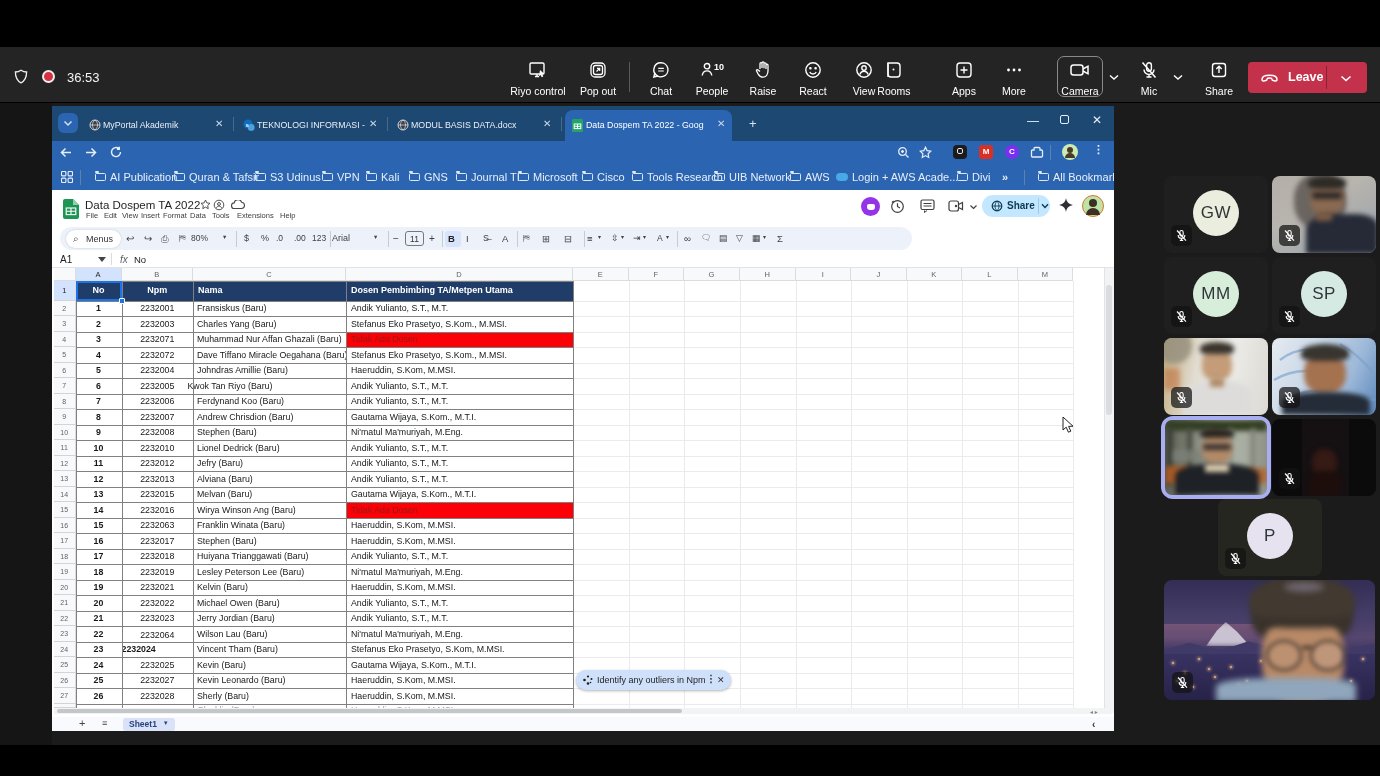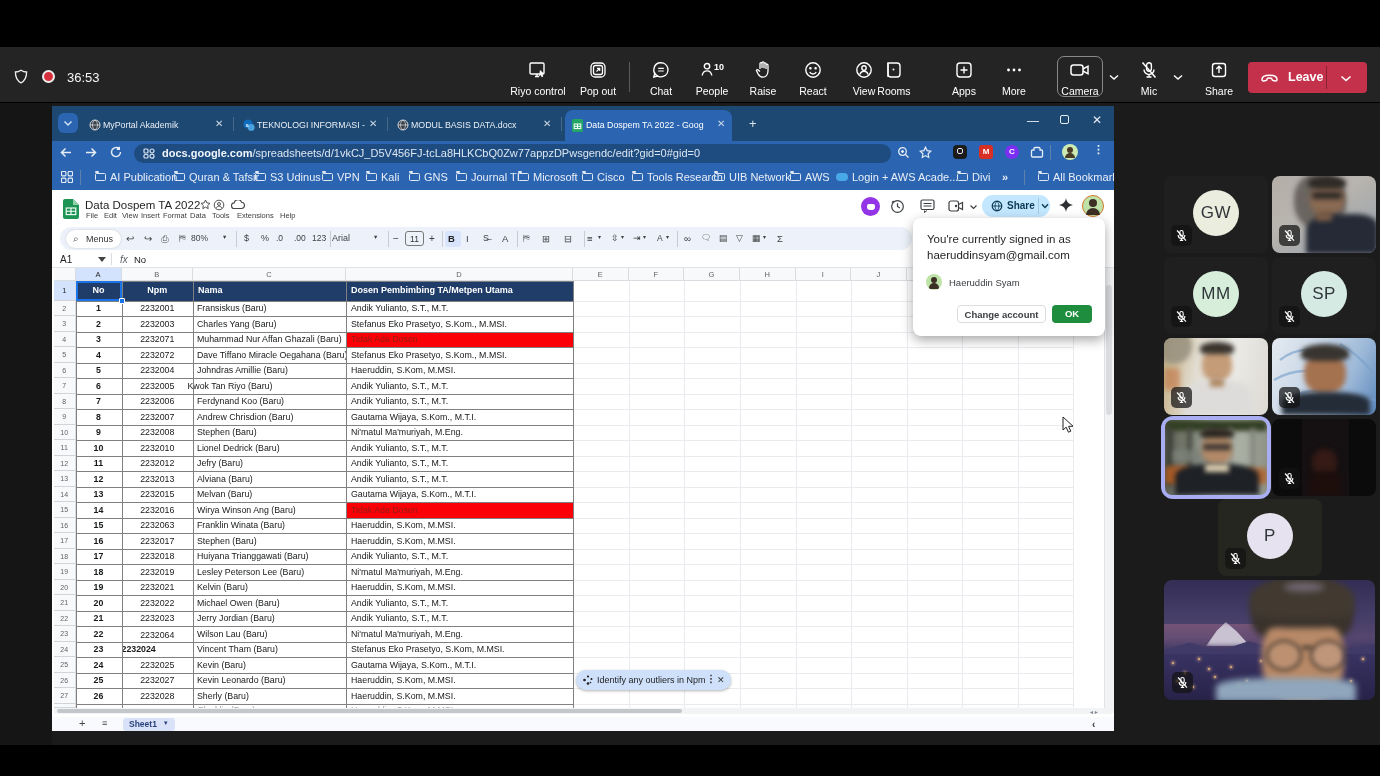--- a/index.html
+++ b/index.html
@@ -215,29 +215,20 @@
 <div class="navbar">
 <svg class="abs" style="left:8px;top:6px" width="12" height="11" viewBox="0 0 12 11" fill="none" stroke="#e6edf5" stroke-width="1.5">
         <path d="M11 5.5H2M5.5 1.5L1.5 5.5l4 4"></path>
       </svg>
 <svg class="abs" style="left:33px;top:6px" width="12" height="11" viewBox="0 0 12 11" fill="none" stroke="#e6edf5" stroke-width="1.5">
         <path d="M1 5.5h9M6.5 1.5l4 4-4 4"></path>
       </svg>
 <svg class="abs" style="left:58px;top:5px" width="12" height="12" viewBox="0 0 12 12" fill="none" stroke="#e6edf5" stroke-width="1.4">
         <path d="M10.5 6a4.5 4.5 0 1 1-1.4-3.2M9.3 0.8v2.4H6.9"></path>
       </svg>
-<div class="abs" style="left:82px;top:2.5px;width:757px;height:19px;background:#1e4c80;border-radius:10px">
-<svg class="abs" style="left:9px;top:4px" width="12" height="11" viewBox="0 0 12 11" fill="none" stroke="#d7e2ee" stroke-width="1.2">
-          <rect x="1" y="1" width="4" height="4" rx="1"></rect>
-          <rect x="7" y="1" width="4" height="4" rx="2"></rect>
-          <rect x="1" y="6.5" width="4" height="3.5" rx="1"></rect>
-          <circle cx="9" cy="8.2" r="2"></circle>
-        </svg>
-<div class="abs" style="left:28px;top:3px;font-size:11px;color:#f2f6fa;font-weight:bold;letter-spacing:0">docs.google.com<span style="font-weight:normal;color:#dce6f0">/spreadsheets/d/1vkCJ_D5V456FJ-tcLa8HLKCbQ0Zw77appzDPwsgendc/edit?gid=0#gid=0</span></div>
-</div>
 <svg class="abs" style="left:845px;top:5px" width="13" height="13" viewBox="0 0 13 13" fill="none" stroke="#e6edf5" stroke-width="1.3">
         <circle cx="5.5" cy="5.5" r="3.8"></circle>
         <path d="M8.5 8.5l3 3M4 5.5h3M5.5 4v3"></path>
       </svg>
 <svg class="abs" style="left:867px;top:5px" width="13" height="13" viewBox="0 0 13 13" fill="none" stroke="#e6edf5" stroke-width="1.2">
         <path d="M6.5 1.2l1.6 3.4 3.7.5-2.7 2.6.6 3.7-3.2-1.8-3.2 1.8.6-3.7L1.2 5.1l3.7-.5z"></path>
       </svg>
 <div class="abs" style="left:901px;top:4px;width:14px;height:14px;background:#1c1c1c;border-radius:4px">
         <div style="width:6px;height:6px;border:1.6px solid #e8e8e8;border-radius:2px;margin:2.5px auto"></div>
       </div>
@@ -709,30 +700,20 @@
 <div class="abs" style="left:1038px;top:518px;font-size:6px;color:#80868b">◂ ▸</div>
 <div class="abs" style="left:0;top:527px;width:1062px;height:14px;background:#f8fafd">
 <div class="abs" style="left:27px;top:0px;font-size:11px;color:#444">+</div>
 <div class="abs" style="left:50px;top:1px;font-size:9px;color:#444">≡</div>
 <div class="abs" style="left:71px;top:0.5px;width:52px;height:13px;background:#d9e2f9;border-radius:3px">
           <span style="position:absolute;left:6px;top:1px;font-size:8.5px;font-weight:bold;color:#28427c">Sheet1</span>
           <span style="position:absolute;left:41px;top:1px;font-size:7px;color:#28427c">▾</span>
         </div>
 </div>
 <div class="abs" style="left:1040px;top:529px;font-size:10px;color:#333;font-weight:bold">‹</div>
-<div class="abs" style="left:861px;top:28px;width:192px;height:118px;background:#fff;border-radius:8px;box-shadow:0 4px 12px rgba(0,0,0,.35)">
-<div class="abs" style="left:14px;top:13px;font-size:11.5px;color:#1f1f1f;line-height:16px">You're currently signed in as<br>haeruddinsyam@gmail.com</div>
-<div class="abs" style="left:13px;top:56px;width:16px;height:16px;border-radius:50%;background:#bfe2a8;overflow:hidden">
-          <div style="width:6px;height:6px;border-radius:50%;background:#3c2f24;margin:2.5px auto 0"></div>
-          <div style="width:10px;height:6px;border-radius:5px 5px 0 0;background:#3c2f24;margin:.5px auto 0"></div>
-        </div>
-<div class="abs" style="left:36px;top:59px;font-size:9.5px;color:#3c4043">Haeruddin Syam</div>
-<div class="abs" style="left:44px;top:87px;width:89px;height:17.5px;border:1px solid #dadce0;border-radius:4px;background:#fff;text-align:center;font-size:9.5px;font-weight:bold;color:#3c4043;line-height:17px">Change account</div>
-<div class="abs" style="left:139px;top:87px;width:40px;height:17.5px;border-radius:4px;background:#1e8e3e;text-align:center;font-size:9.5px;font-weight:bold;color:#fff;line-height:17.5px">OK</div>
-</div>
 </div>
 </div>
 <div class="abs" style="left:1164px;top:176px;width:104px;height:77px;background:#1f1f1f;border-radius:8px">
 <div class="abs" style="left:29.0px;top:13.5px;width:46px;height:46px;border-radius:50%;background:#ebedde;text-align:center;line-height:46px;font-size:17px;color:#30353a;letter-spacing:.5px">GW</div>
 <div class="abs" style="left:7px;top:49px;width:21px;height:21px;background:rgba(18,18,18,.72);border-radius:5px"><svg style="margin:4px 0 0 4px" width="13" height="13" viewBox="0 0 14 14" fill="none" stroke="#fff" stroke-width="1.2">
         <rect x="5.2" y="1.6" width="3.6" height="6" rx="1.8"></rect>
         <path d="M3.4 6.4a3.6 3.6 0 0 0 7.2 0M7 10v2.2M5.2 12.2h3.6"></path>
         <path d="M2.2 1.6l9.6 11" stroke-width="1.3"></path>
       </svg></div>
 </div>

